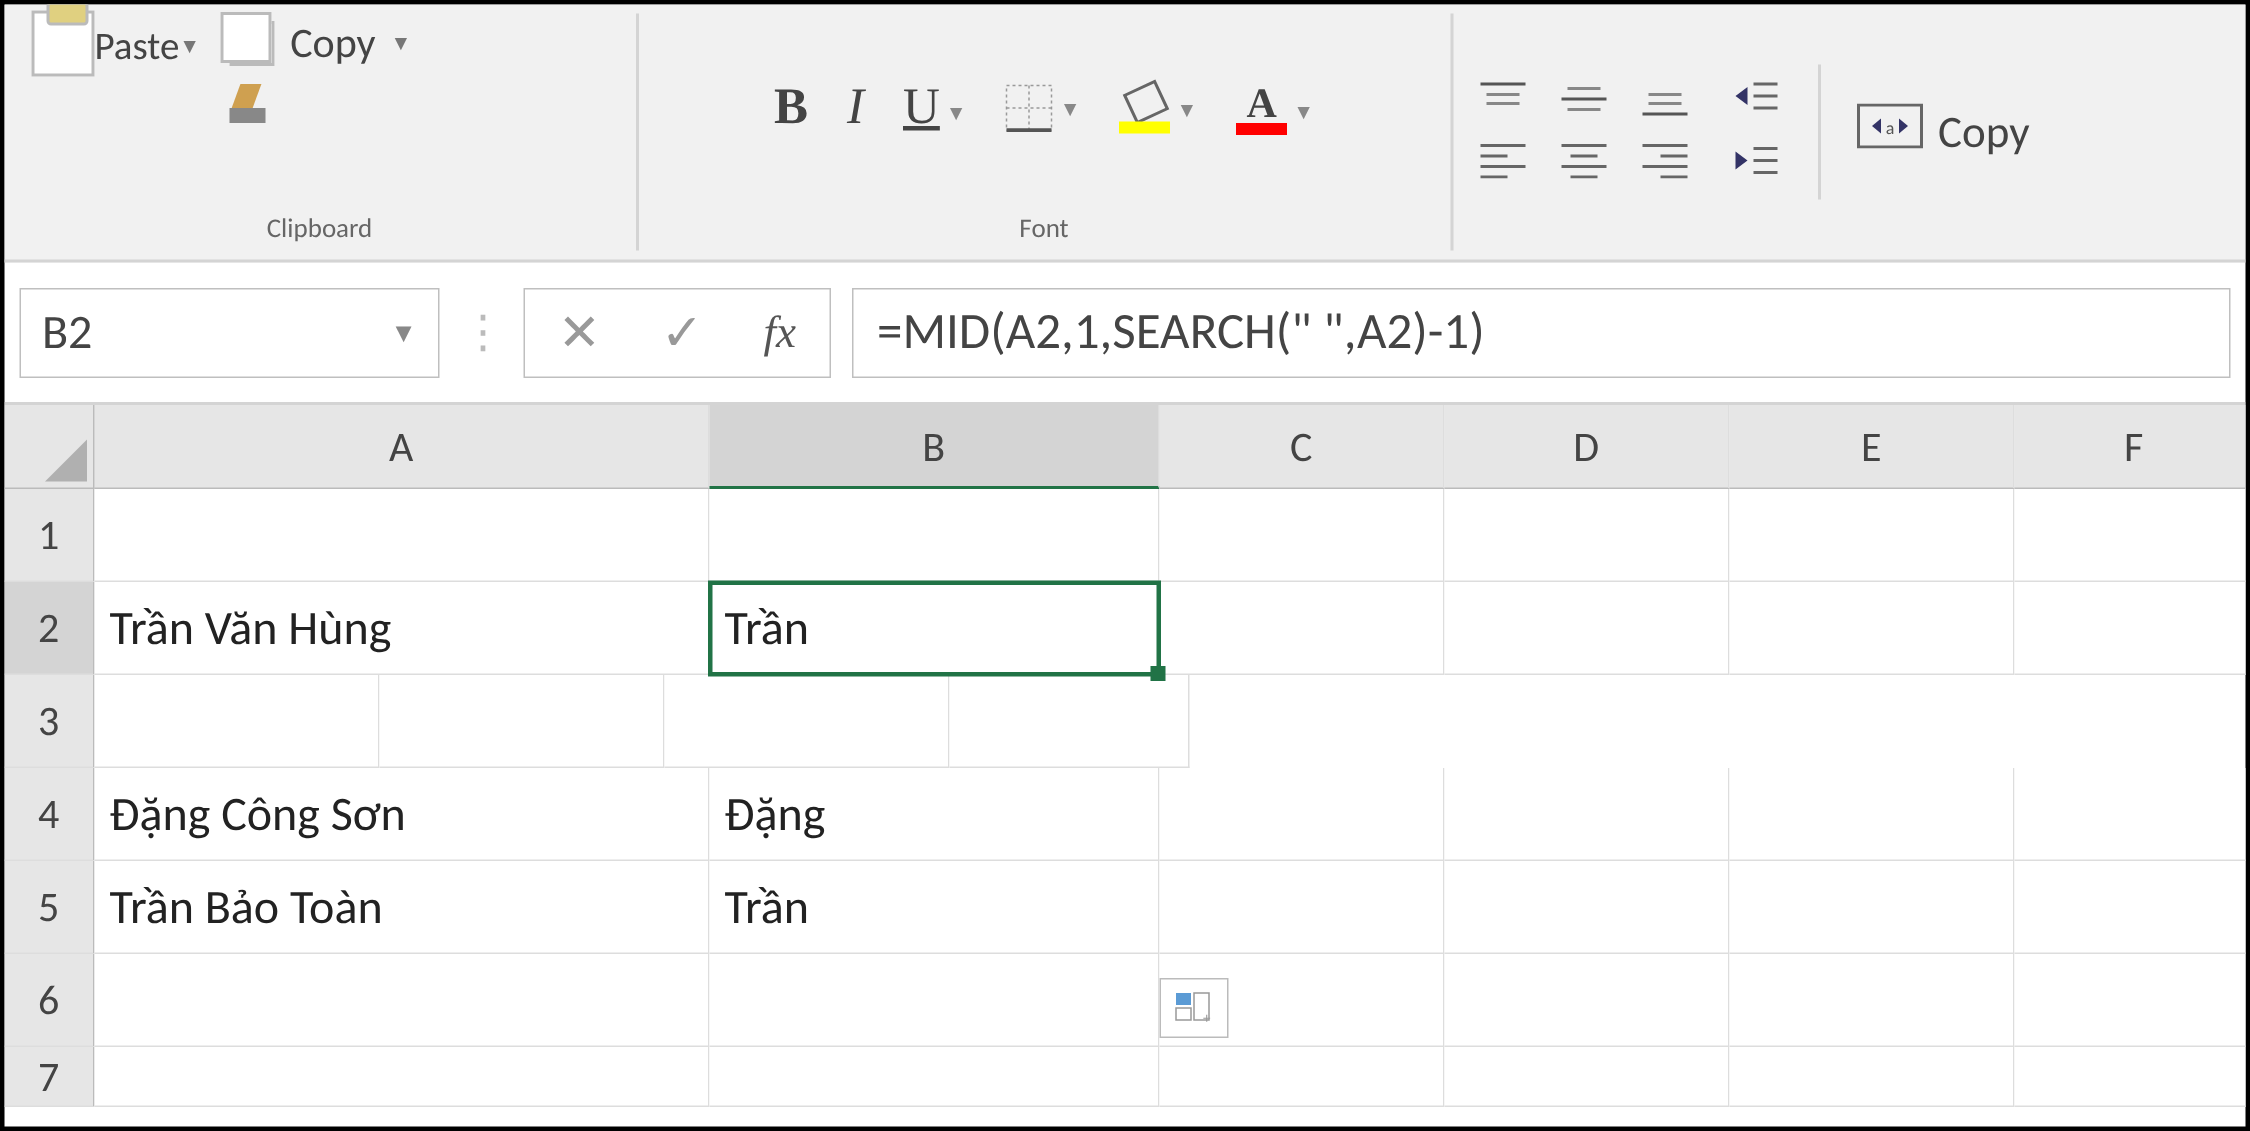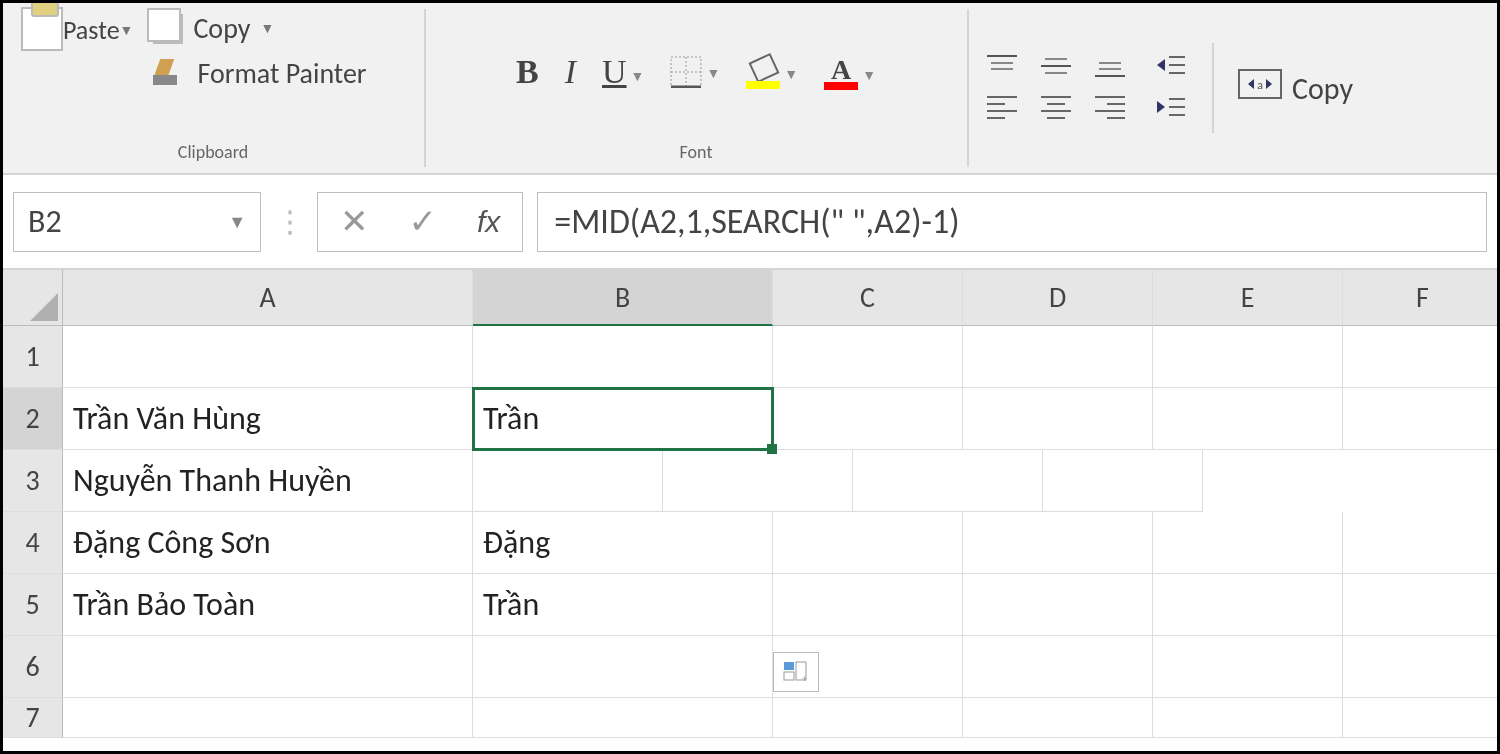--- a/index.html
+++ b/index.html
@@ -77,29 +77,29 @@
   .indent-ic svg{width:40px;height:28px;}
   .merge-btn{display:flex;align-items:center;gap:10px;color:#444;font-size:30px;padding:6px;}
   .merge-ic svg{width:44px;height:30px;}
 
   
   .fbar{
     height:95px;border-bottom:2px solid #d4d4d4;
     display:flex;align-items:center;padding:14px 10px;gap:14px;
   }
   .namebox{
-    width:248px;height:60px;border:1px solid #bfbfbf;background:#fff;
+    width:280px;height:60px;border:1px solid #bfbfbf;background:#fff;
     display:flex;align-items:center;padding:0 14px;font-size:32px;color:#444;
     position:relative;
   }
   .namebox .dd{margin-left:auto;color:#888;font-size:18px;}
   .dots{font-size:30px;color:#bbb;letter-spacing:-2px;}
   .fx-group{display:flex;align-items:center;gap:40px;height:60px;border:1px solid #bfbfbf;background:#fff;padding:0 22px;}
   .fx-btn{font-size:34px;color:#999;cursor:default;}
-  .fx-lbl{font-style:italic;font-family:Liberation Sans, sans-serif;font-size:30px;color:#555;}
+  .fx-lbl{font-style:italic;font-family:Liberation Serif, serif;font-size:30px;color:#555;}
   .formula-input{
     flex:1;height:60px;border:1px solid #bfbfbf;background:#fff;
     font-size:34px;color:#444;padding:0 16px;display:flex;align-items:center;
   }
 
   
   .sheet{position:relative;display:flex;}
   .rowhdrs{display:flex;flex-direction:column;}
   .cornercell{
     width:60px;height:56px;background:#e6e6e6;border-right:1px solid #bbb;border-bottom:1px solid #bbb;
@@ -154,21 +154,20 @@
         <span class="small-dd">▼</span>
       </div>
       <div style="display:flex;flex-direction:column;gap:2px;">
         <div class="copy-row">
           <span class="copy-icon"></span>
           <span>Copy</span>
           <span class="small-dd">▼</span>
         </div>
         <div class="fmt-row">
           <span class="brush-icon"></span>
-          <span>Format Painter</span>
         </div>
       </div>
     </div>
     <div class="group-label">Clipboard</div>
   </div>
   <div class="group-sep"></div>
 
   <div class="ribbon-group" style="width:540px">
     <div class="group-body" style="align-items:center;justify-content:center;">
       <div class="font-row">
@@ -319,21 +318,20 @@
       </div>
       <div class="gridrow">
         <div class="cell wA">Trần Văn Hùng</div>
         <div class="cell wB selected">Trần</div>
         <div class="cell wC"></div>
         <div class="cell wD"></div>
         <div class="cell wE"></div>
         <div class="cell wF"></div>
       </div>
       <div class="gridrow">
-        <div class="cell wA">Nguyễn Thanh Huyền</div>
         <div class="cell wC"></div>
         <div class="cell wD"></div>
         <div class="cell wE"></div>
         <div class="cell wF"></div>
       </div>
       <div class="gridrow">
         <div class="cell wA">Đặng Công Sơn</div>
         <div class="cell wB">Đặng</div>
         <div class="cell wC"></div>
         <div class="cell wD"></div>

